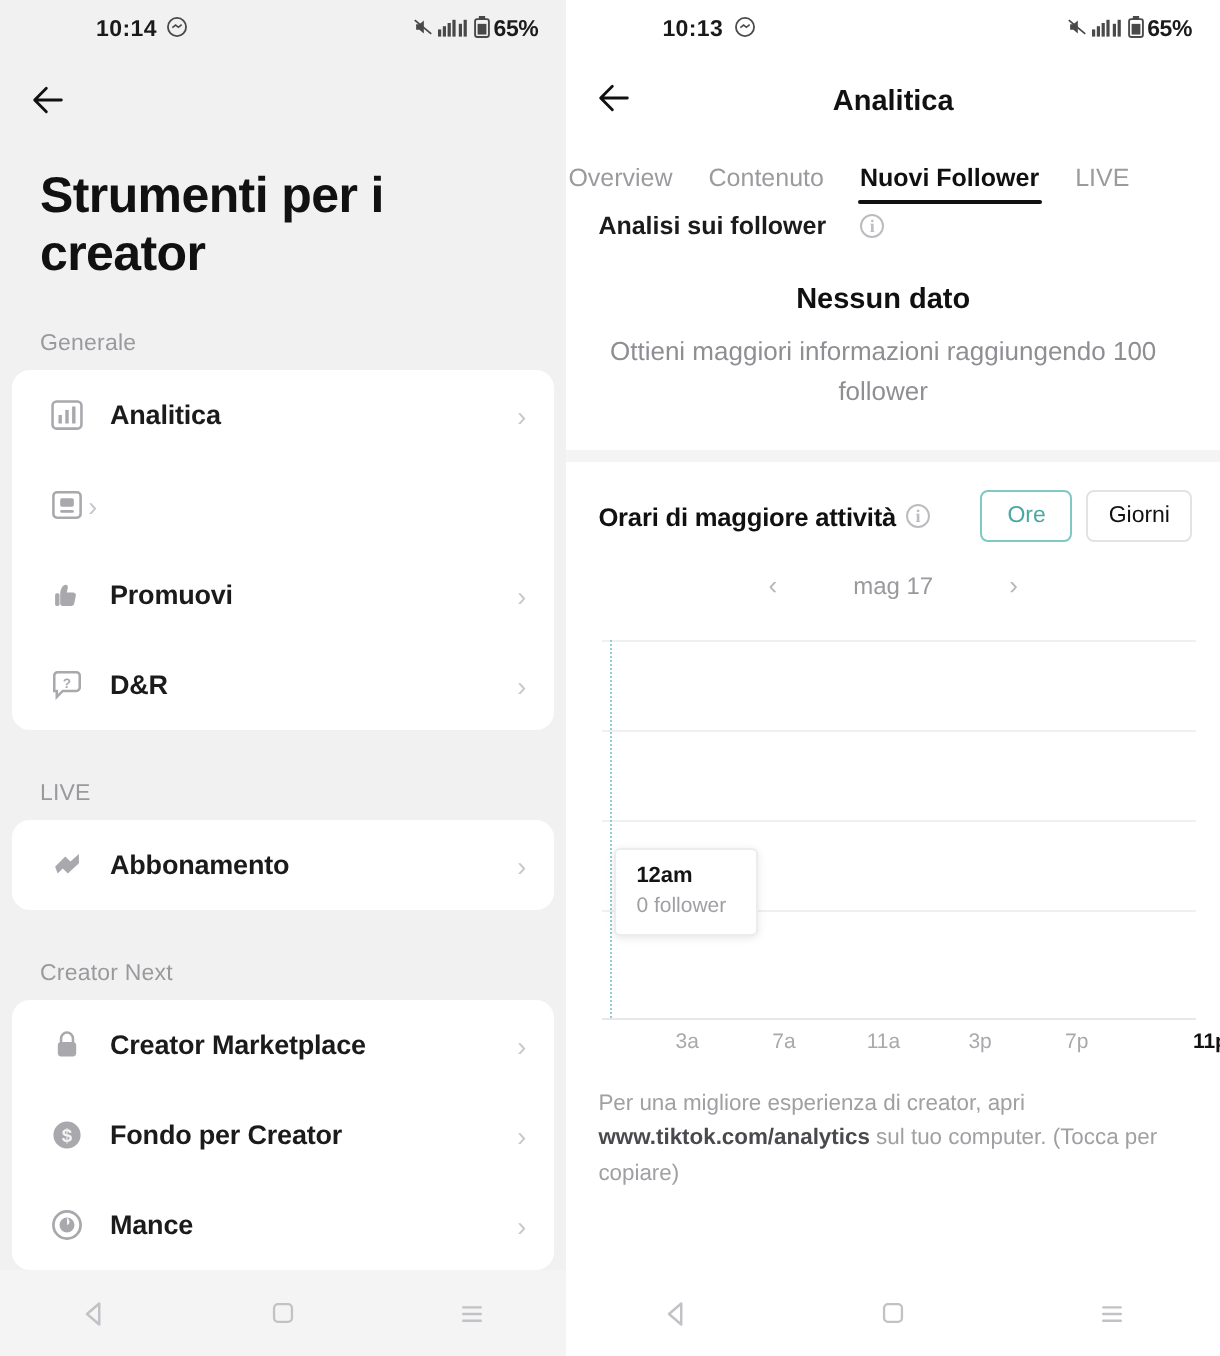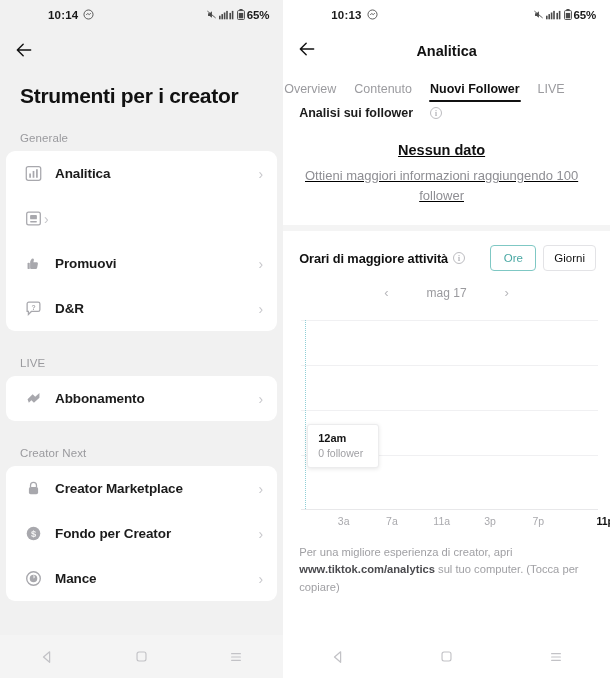--- a/index.html
+++ b/index.html
@@ -30,21 +30,21 @@
     position:absolute; bottom:0; left:0; right:0; height:43px;
     display:flex; align-items:center; justify-content:space-around;
   }
   .phone.left .navbar  { background:#f4f4f4; }
   .phone.right .navbar { background:#ffffff; }
   .nav-btn { width:46px; height:43px; display:flex; align-items:center; justify-content:center; }
 
   
   .back-row { height:44px; display:flex; align-items:center; padding:0 14px; }
   .big-title {
-    font-size:21px; font-weight:700; color:#111;
+    font-size:25px; font-weight:700; color:#111;
     padding:10px 16px 16px 20px; letter-spacing:-.3px;
   }
   .section-label {
     font-size:11.5px; color:#9a9a9e; padding:8px 20px 7px 20px; letter-spacing:.1px;
   }
   .card { background:#ffffff; border-radius:9px; margin:0 6px; overflow:hidden; }
   .row {
     display:flex; align-items:center; height:45px; padding:0 14px 0 16px;
     cursor:pointer;
   }
@@ -68,21 +68,21 @@
   .tab.active { color:#101010; font-weight:700; }
   .tab.active::after {
     content:""; position:absolute; left:8px; right:8px; bottom:0;
     height:2px; background:#111; border-radius:2px;
   }
   .scroll-peek {
     padding:3px 16px 0 16px; display:flex; align-items:center; gap:12px;
     font-size:12.5px; font-weight:700; color:#1b1b1b;
     height:18px; overflow:hidden;
   }
-  .no-data-wrap { padding:22px 18px 20px 8px; text-align:center;text-decoration:underline; }
+  .no-data-wrap { padding:22px 18px 20px 8px; text-align:center; }
   .no-data-title { font-size:14.5px; font-weight:700; color:#101010; }
   .no-data-sub { font-size:13px; color:#8e8e93; margin-top:8px; line-height:1.5; padding:0 8px; }
   .divider-bar { height:6px; background:#f4f4f4; }
 
   .act-head { display:flex; align-items:center; padding:14px 14px 0 16px; }
   .act-title { font-size:12.8px; font-weight:700; color:#111; letter-spacing:-.1px;}
   .info-i {
     width:12px; height:12px; border-radius:50%; border:1px solid #bcbcc0;
     color:#bcbcc0; font-size:9px; line-height:10px; text-align:center;
     margin-left:5px; font-weight:700; font-family:"Liberation Serif", serif;

